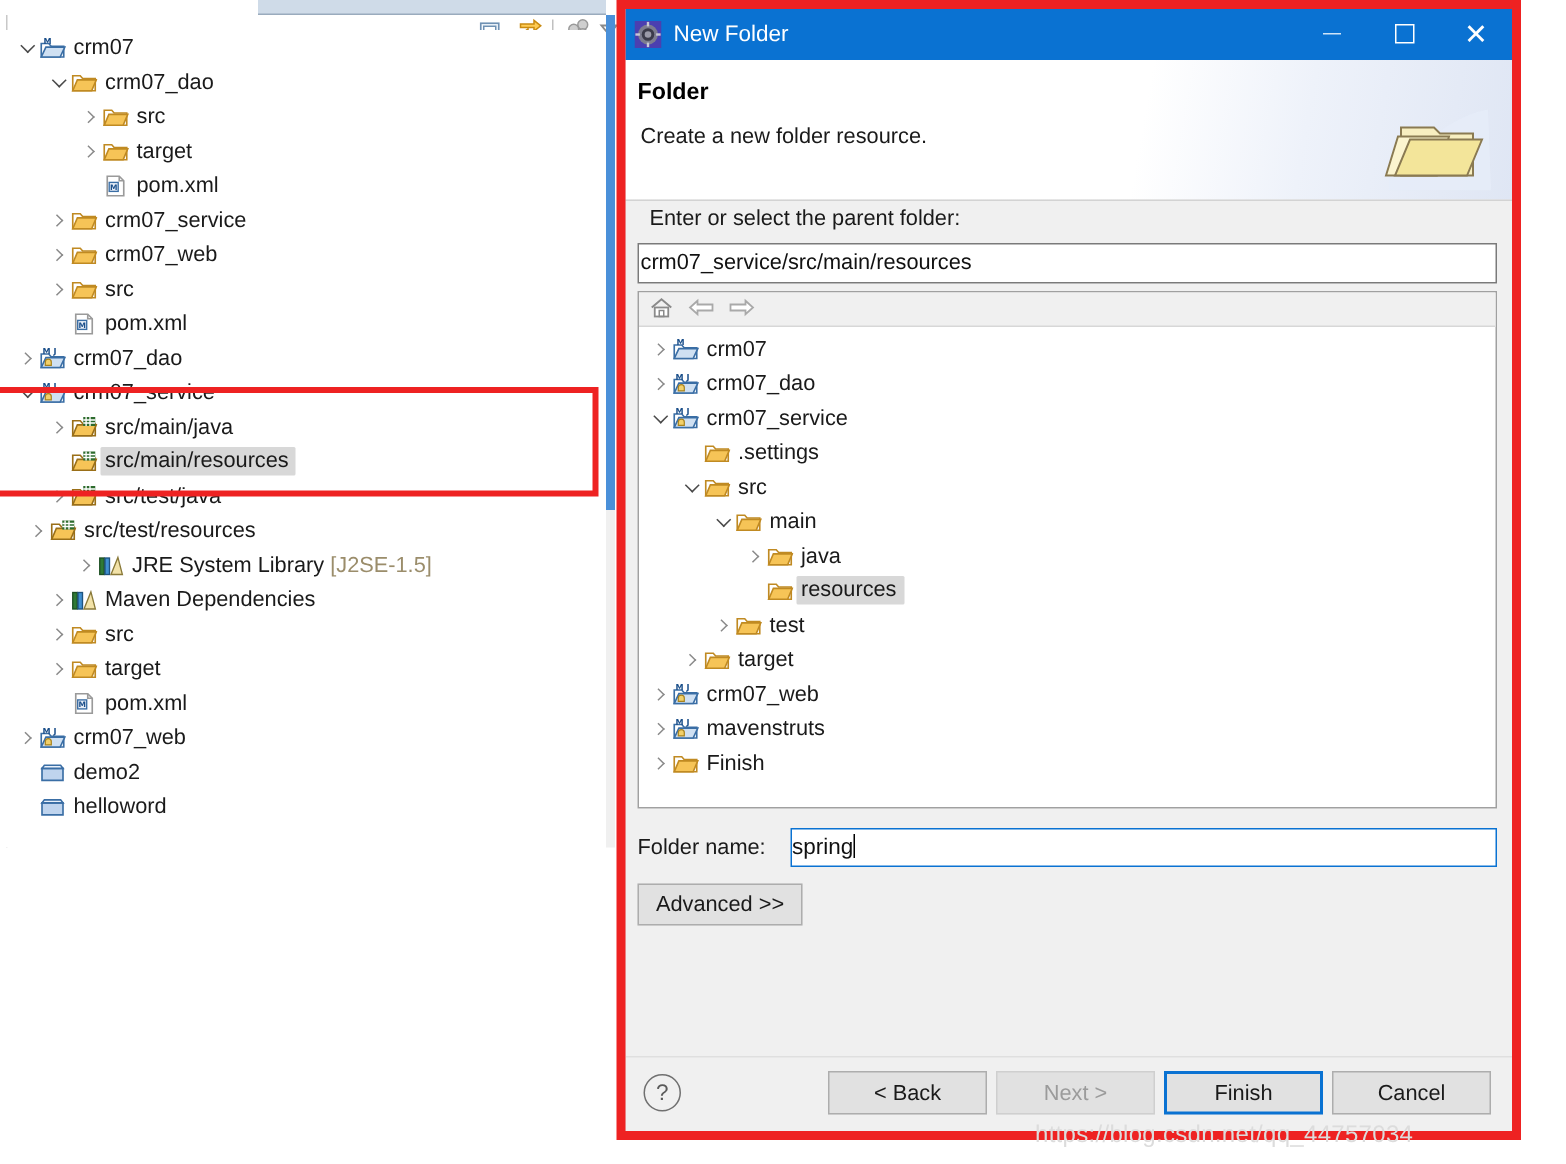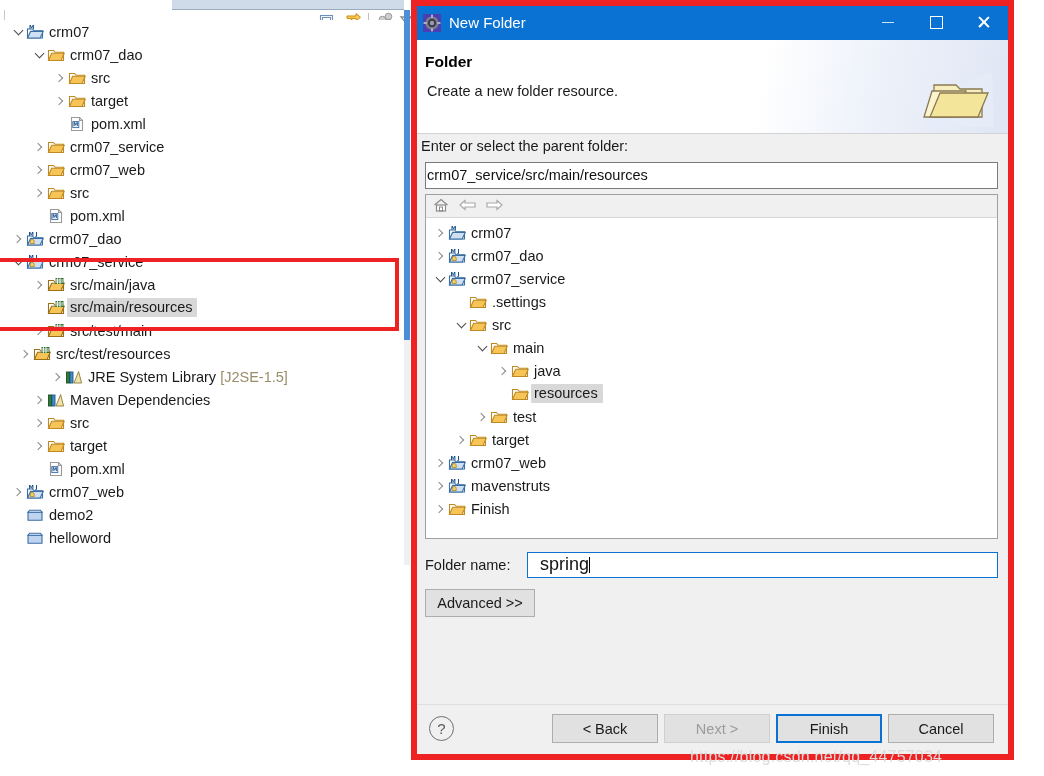--- a/index.html
+++ b/index.html
@@ -131,21 +131,21 @@
   }
   .tbt-ico { width: 26px; height: 18px; position: relative; }
   .tree-box-list { padding-top: 3px; overflow: hidden; height: 318px; }
   .tree-box-list .tree-row { height: 23px; font-size: 14.5px; }
 
   .fname-row { position: absolute; left: 8px; top: 418px; width: 573px; height: 26px; }
   .fname-label { font-size: 14.5px; color: #1a1a1a; line-height: 26px; }
   .fname-input {
     position: absolute; left: 102px; top: 0; width: 471px; height: 26px;
     background: #ffffff; border: 1.5px solid #0a72d2; box-sizing: border-box;
-    font-size: 18px; color: #111; padding: 0 12px; line-height: 23px;
+    font-size: 15px; color: #111; padding: 0 0; line-height: 23px;
     white-space: nowrap;
   }
   .caret {
     display: inline-block; width: 1px; height: 16px; background: #000;
     vertical-align: -3px; margin-left: 0px;
   }
 
   .btn {
     background: #e1e1e1; border: 1px solid #adadad; box-sizing: border-box;
     font-size: 14.5px; color: #1a1a1a; display: flex;
@@ -397,21 +397,21 @@
               <rect x="8.5" y="1" width="8" height="6"></rect>
             </g>
             <g stroke="#ffffff" stroke-width="0.9">
               <path d="M10.4 1 V7"></path>
               <path d="M13 1 V7"></path>
               <path d="M8.5 3 H16.5"></path>
               <path d="M8.5 5 H16.5"></path>
             </g>
           </svg>
         </span>
-        <span class="lbl">src/test/main</span>
+        <span class="lbl">src/test/java</span>
       </div>
       <div class="tree-row" style="padding-left: 17px;">
         <span class="tw closed"></span>
         <span class="ico">
           <svg width="18" height="16" viewBox="0 0 18 16">
             <path d="M1.5 13.5 V3.5 h5 l1.6 1.8 h8.4 V13.5 Z" fill="#ffffff" stroke="#9a6f18" stroke-width="1.1"></path>
             <path d="M1.5 13.5 L4.6 6.2 H17.2 L14.1 13.5 Z" fill="#f6c457" stroke="#9a6f18" stroke-width="1.1"></path>
             <g fill="#2d6b2d">
               <rect x="8.5" y="1" width="8" height="6"></rect>
             </g>
@@ -556,21 +556,21 @@
         <svg width="72" height="56" viewBox="0 0 72 56">
           <path d="M4 48 C 18 36 38 8 70 2 L72 56 L4 56 Z" fill="#e6ecf8" opacity="0.9"></path>
           <path d="M12 14 h22 l4 4 h22 v28 h-48 z" fill="#f7eec0" stroke="#8a7a52" stroke-width="1.3"></path>
           <path d="M10 20 h34 l-8 26 h-34 z" fill="#fbf4cf" stroke="#8a7a52" stroke-width="1.3"></path>
           <path d="M18 22 h48 l-10 24 h-48 z" fill="#f3e59a" stroke="#8a7a52" stroke-width="1.3"></path>
         </svg>
       </div>
     </div>
 
     <div class="dlg-body">
-      <div class="field-label" style="left:4px; top:4px;">Enter or select the parent folder:</div>
+      <div class="field-label" style="left:16px; top:4px;">Enter or select the parent folder:</div>
 
       <div class="path-input" title="crm07_service/src/main/resources">crm07_service/src/main/resources</div>
 
       <div class="tree-box">
         <div class="tree-box-toolbar">
           <span class="tbt-ico">
             <svg width="18" height="16" viewBox="0 0 18 16">
               <path d="M2.5 8 L9 2.5 L15.5 8" fill="none" stroke="#8a8a8a" stroke-width="1.3"></path>
               <rect x="4.5" y="8" width="9" height="6" fill="#ffffff" stroke="#8a8a8a" stroke-width="1.2"></rect>
               <rect x="7.5" y="10" width="3" height="4" fill="none" stroke="#8a8a8a" stroke-width="1"></rect>

